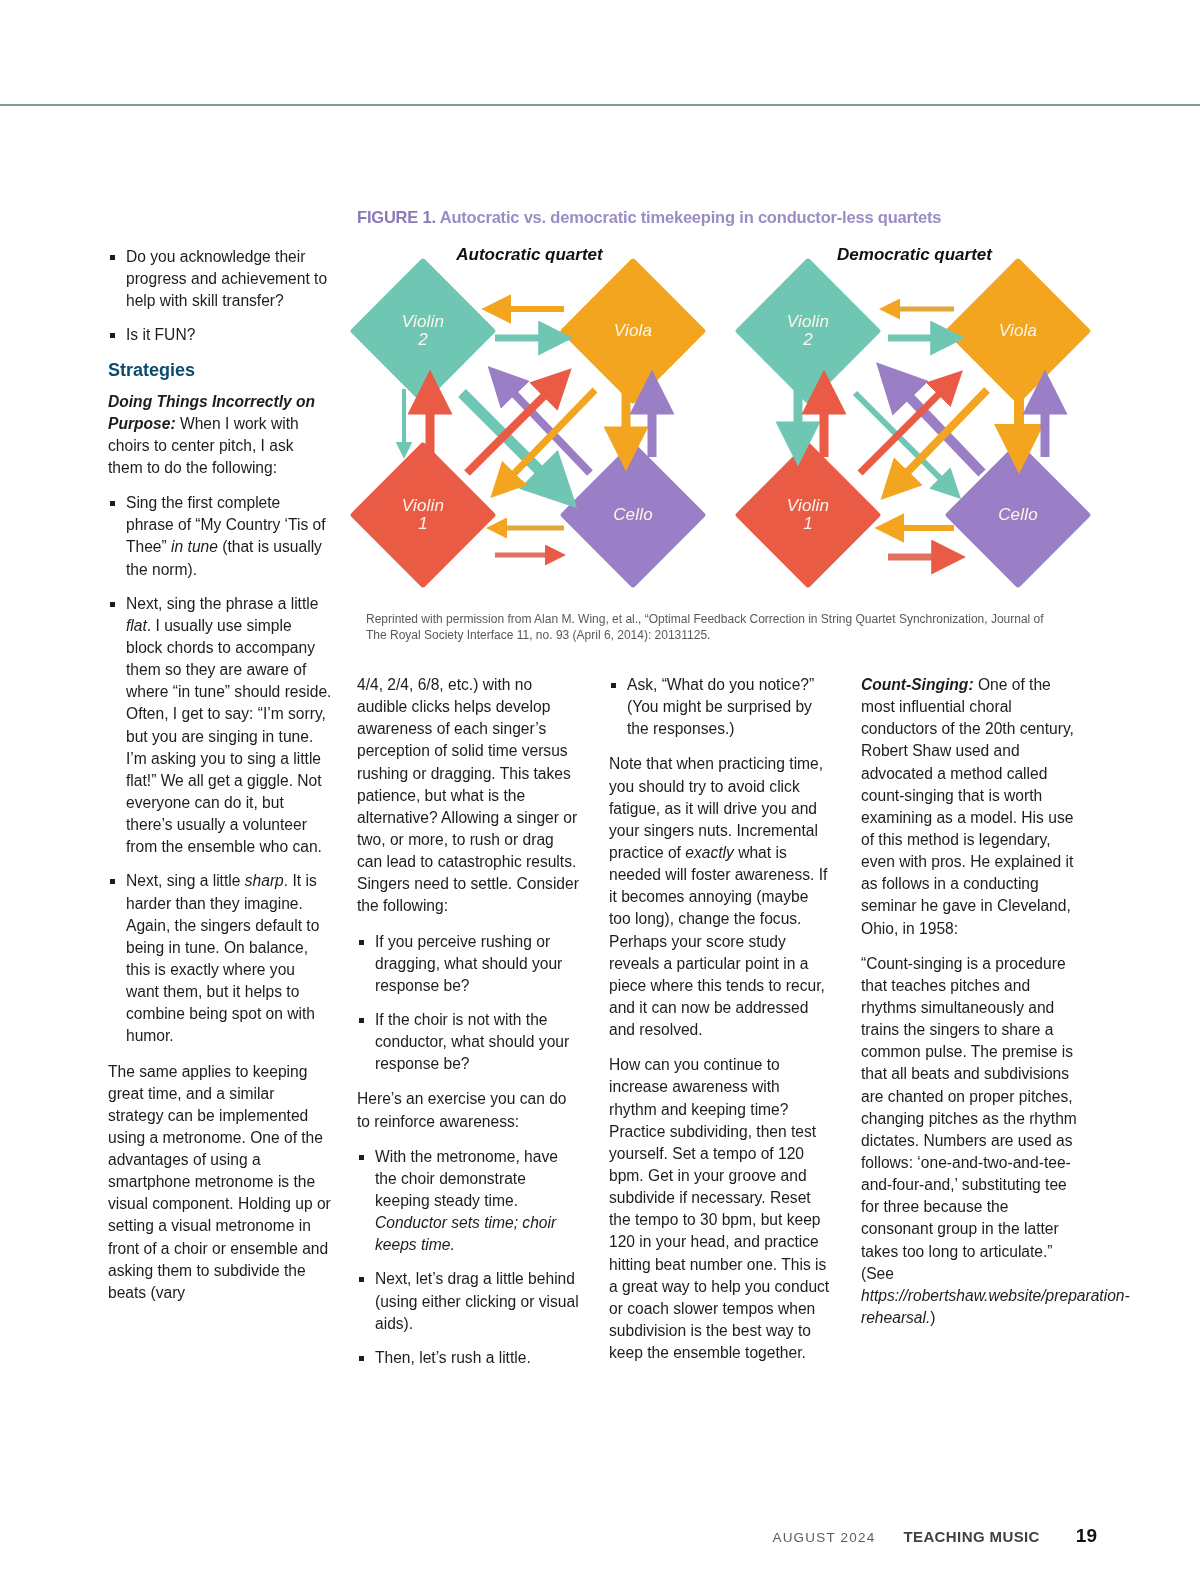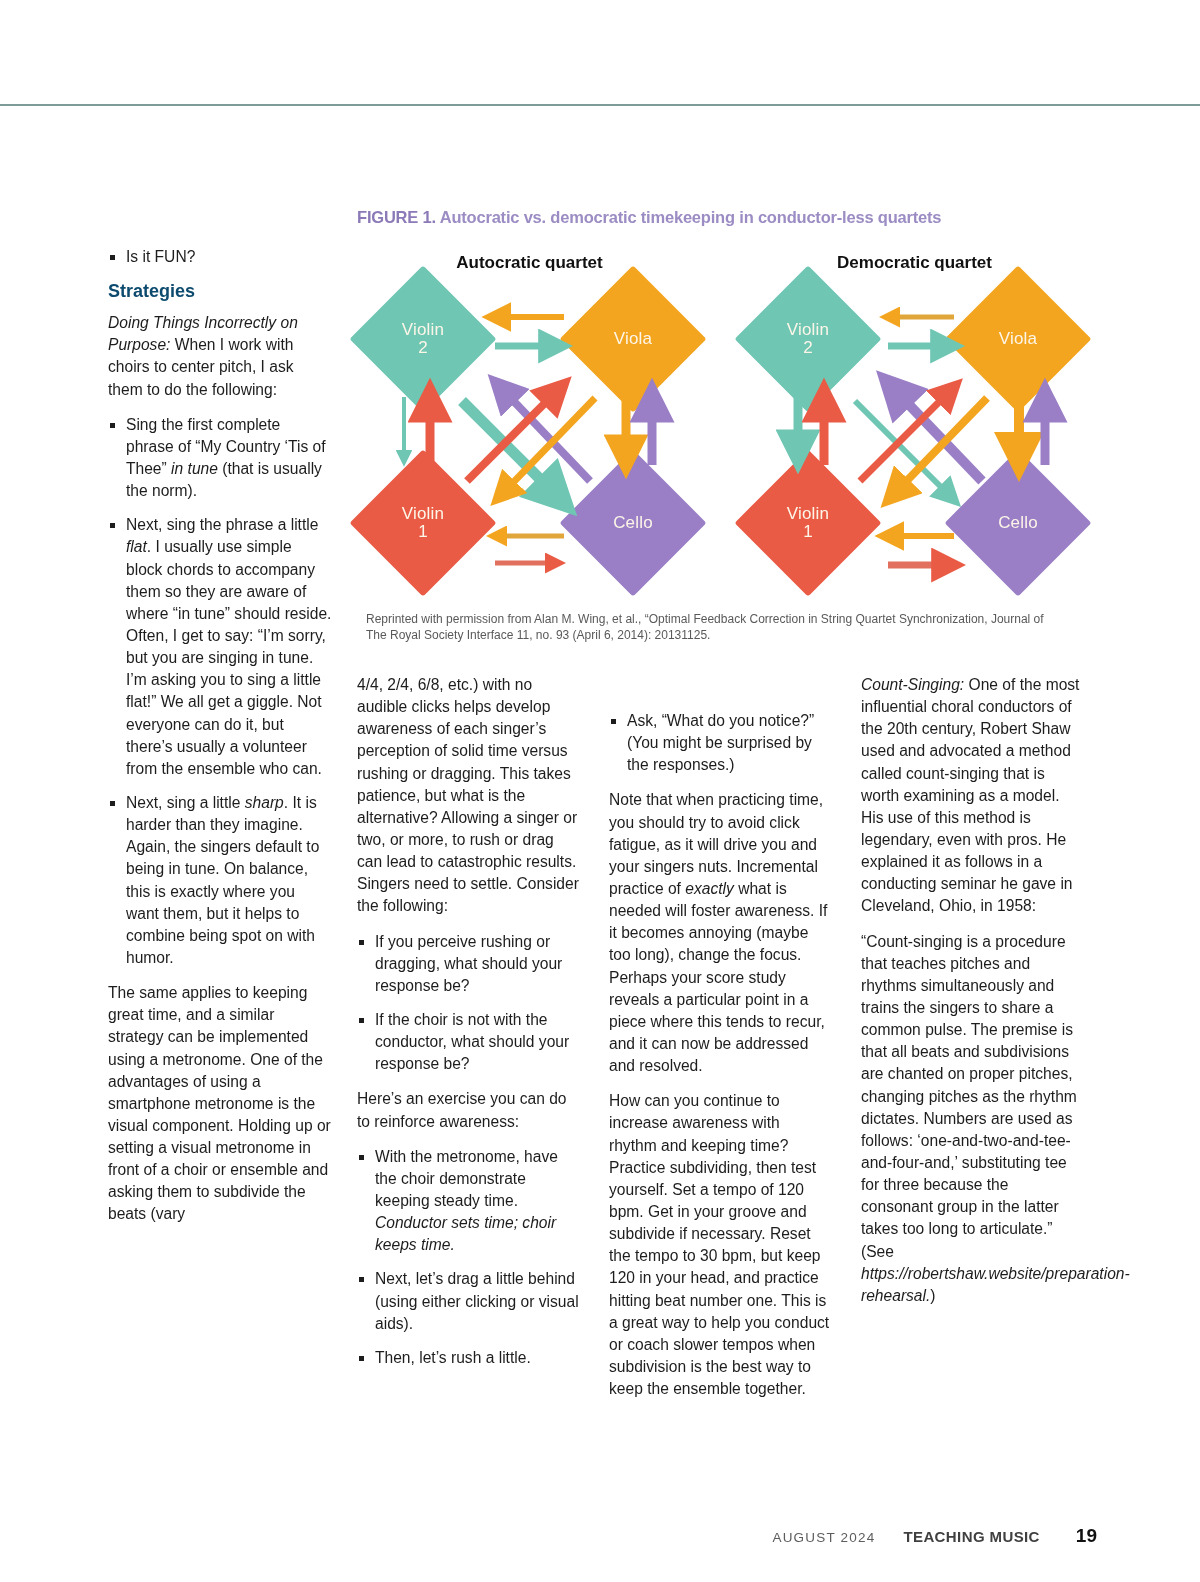--- a/index.html
+++ b/index.html
@@ -49,23 +49,24 @@
   }
   .fig-title .lead { color: #8c7ab8; }
 
   .fig-canvas {
     position: relative;
     width: 730px;
     height: 350px;
   }
   .quartet {
     position: absolute;
-    top: 12px;
+    top: 4px;
     width: 345px;
     height: 350px;
+    font-style: italic;
   }
   .quartet.left  { left: 0; }
   .quartet.right { left: 385px; }
 
   .q-title {
     position: absolute;
     top: 0; left: 0; right: 0;
     text-align: center;
     font-size: 17px;
     font-weight: bold;
@@ -105,21 +106,21 @@
     position: absolute;
     left: 366px; top: 611px;
     width: 690px;
     font-size: 12px;
     line-height: 1.35;
     color: #59595b;
   }
 
   
   .col-b1 { position: absolute; left: 357px; top: 674px; width: 222px; }
-  .col-b2 { position: absolute; left: 609px; top: 710px; width: 222px; }
+  .col-b2 { position: absolute; left: 609px; top: 674px; width: 222px; }
   .col-b3 { position: absolute; left: 861px; top: 674px; width: 222px; }
 
   
   .para, .bullets { font-size: 15.6px; line-height: 1.42; color: #1d1d1d; }
   .para { margin: 0 0 13px 0; }
   .para:last-child { margin-bottom: 0; }
 
   .bullets { list-style: none; margin: 0 0 13px 0; padding: 0; }
   .bullets li {
     position: relative;
@@ -134,21 +135,21 @@
     width: 5px; height: 5px;
     background: #1d1d1d;
   }
 
   .sec-head {
     font-size: 18px;
     font-weight: bold;
     color: #0c4a6e;
     margin: 0 0 10px 0;
   }
-  .runin { font-weight: normal; font-style: italic; }
+  .runin { font-weight: bold; font-style: italic; }
   em { font-style: italic; }
 
   
   .footer {
     position: absolute;
     right: 103px; bottom: 35px;
     display: flex;
     align-items: baseline;
     gap: 28px;
     white-space: nowrap;
@@ -174,20 +175,21 @@
 </head>
 <body>
 
 <div class="page">
 
   <div class="top-rule"></div>
 
   <div class="col-left">
 
     <ul class="bullets">
+      <li><span>Do you acknowledge their progress and achievement to help with skill transfer?</span></li>
       <li><span>Is it FUN?</span></li>
     </ul>
 
     <h2 class="sec-head">Strategies</h2>
 
     <p class="para"><span class="runin">Doing Things Incorrectly on Purpose:</span><span> When I work with choirs to center pitch, I ask them to do the following:</span></p>
 
     <ul class="bullets">
       <li><span>Sing the first complete phrase of “My Country ‘Tis of Thee” </span><em>in tune</em><span> (that is usually the norm).</span></li>
       <li><span>Next, sing the phrase a little </span><em>flat</em><span>. I usually use simple block chords to accompany them so they are aware of where “in tune” should reside. Often, I get to say: “I’m sorry, but you are singing in tune. I’m asking you to sing a little flat!” We all get a giggle. Not everyone can do it, but there’s usually a volunteer from the ensemble who can.</span></li>

